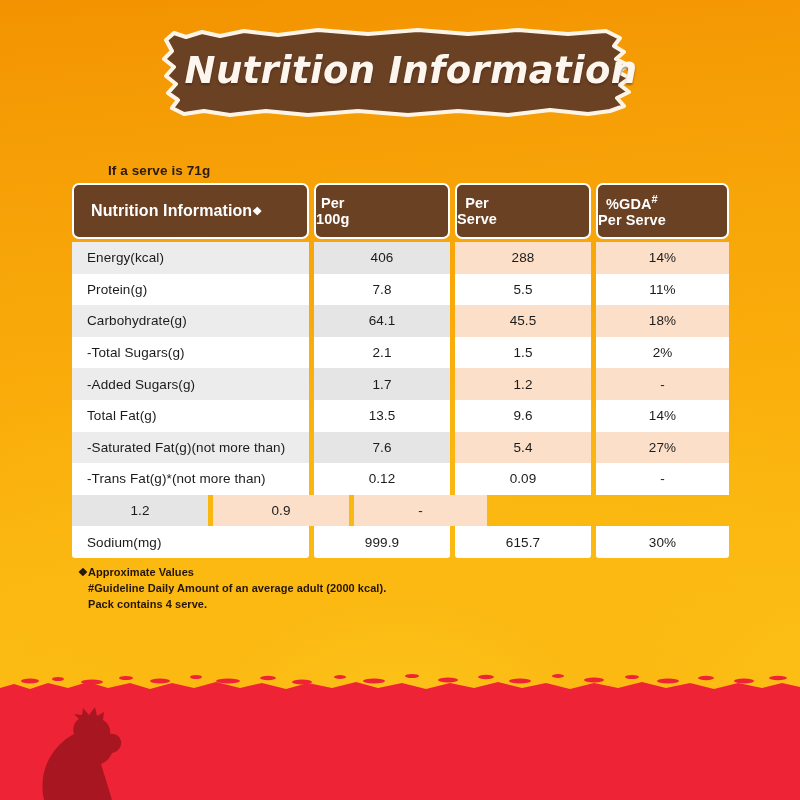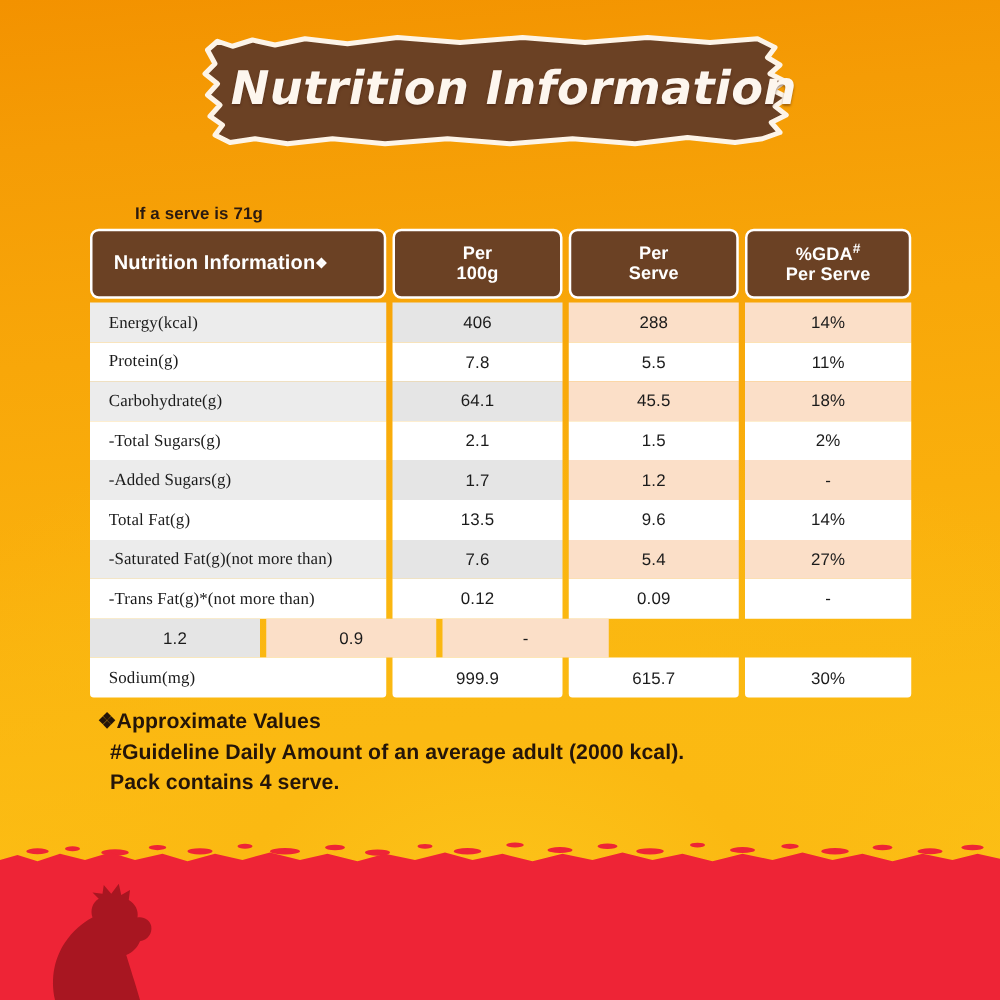--- a/index.html
+++ b/index.html
@@ -82,21 +82,21 @@
 
   
   #table-head { margin-bottom: 3px; }
   #table-head .hcell {
     background: #6b4124;
     border: 2px solid #ffffff;
     border-radius: 7px;
     height: 56px;
     display: flex;
     align-items: center;
-    justify-content: center;
+    justify-content: flex-start;
     color: #ffffff;
     font-weight: bold;
     text-align: center;
     line-height: 1.12;
     font-size: 14.5px;
     letter-spacing: .1px;
   }
   #table-head .hcell.cell-label {
     justify-content: flex-start;
     padding-left: 17px;
@@ -111,21 +111,20 @@
     align-items: center;
     justify-content: center;
     font-size: 13.5px;
     color: #1b1b1b;
     letter-spacing: .1px;
   }
   .brow .bcell.cell-label {
     justify-content: flex-start;
     padding-left: 15px;
     font-size: 13.5px;
-    font-family: Liberation Serif, serif;
   }
   .brow .bcell.cell-label.indent { }
 
   
   .brow.odd  .cell-label { background: #ececec; }
   .brow.even .cell-label { background: #ffffff; }
   .brow.odd  .cell-100g  { background: #e5e5e5; }
   .brow.even .cell-100g  { background: #ffffff; }
   .brow.odd  .cell-serve,
   .brow.odd  .cell-gda   { background: #fbdfc8; }
@@ -134,21 +133,21 @@
 
   
   .brow:first-of-type .bcell { border-radius: 0; }
   .brow:last-of-type .bcell  { border-radius: 0 0 3px 3px; }
 
   
   #footnotes {
     position: absolute;
     left: 78px;
     top: 565px;
-    font-size: 17px;
+    font-size: 11px;
     font-weight: bold;
     color: #241509;
     line-height: 1.45;
     letter-spacing: .05px;
   }
   #footnotes .fn-indent { padding-left: 10px; display: block; }
 
   
   #red-band {
     position: absolute;

